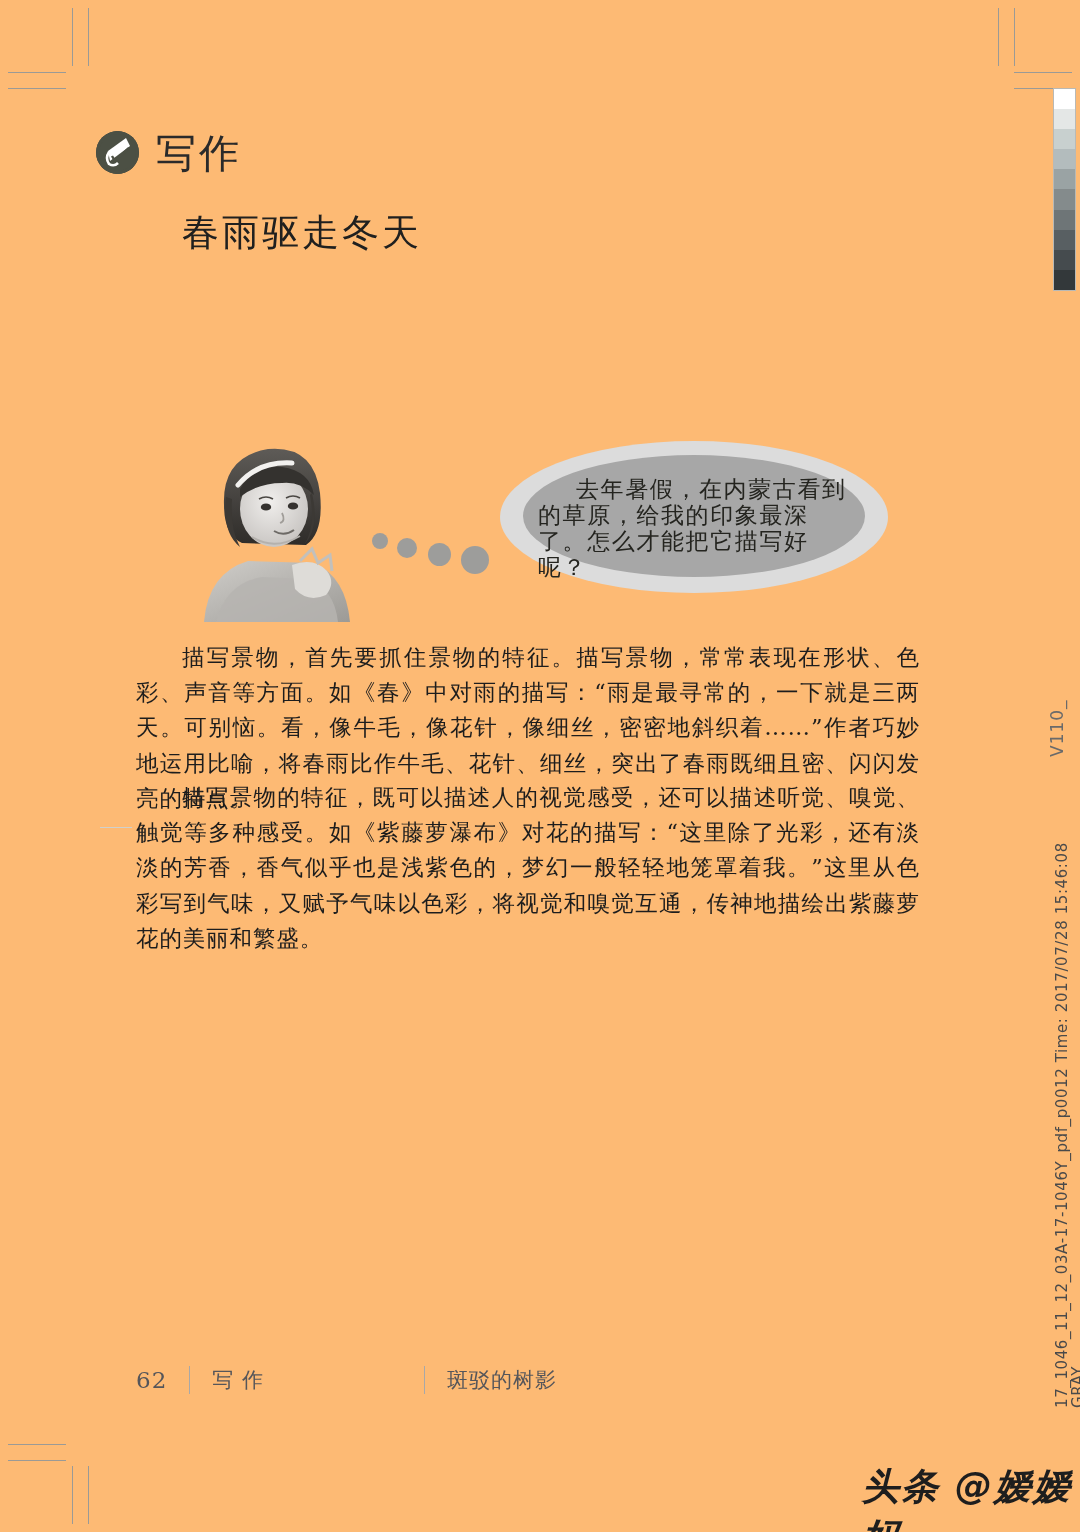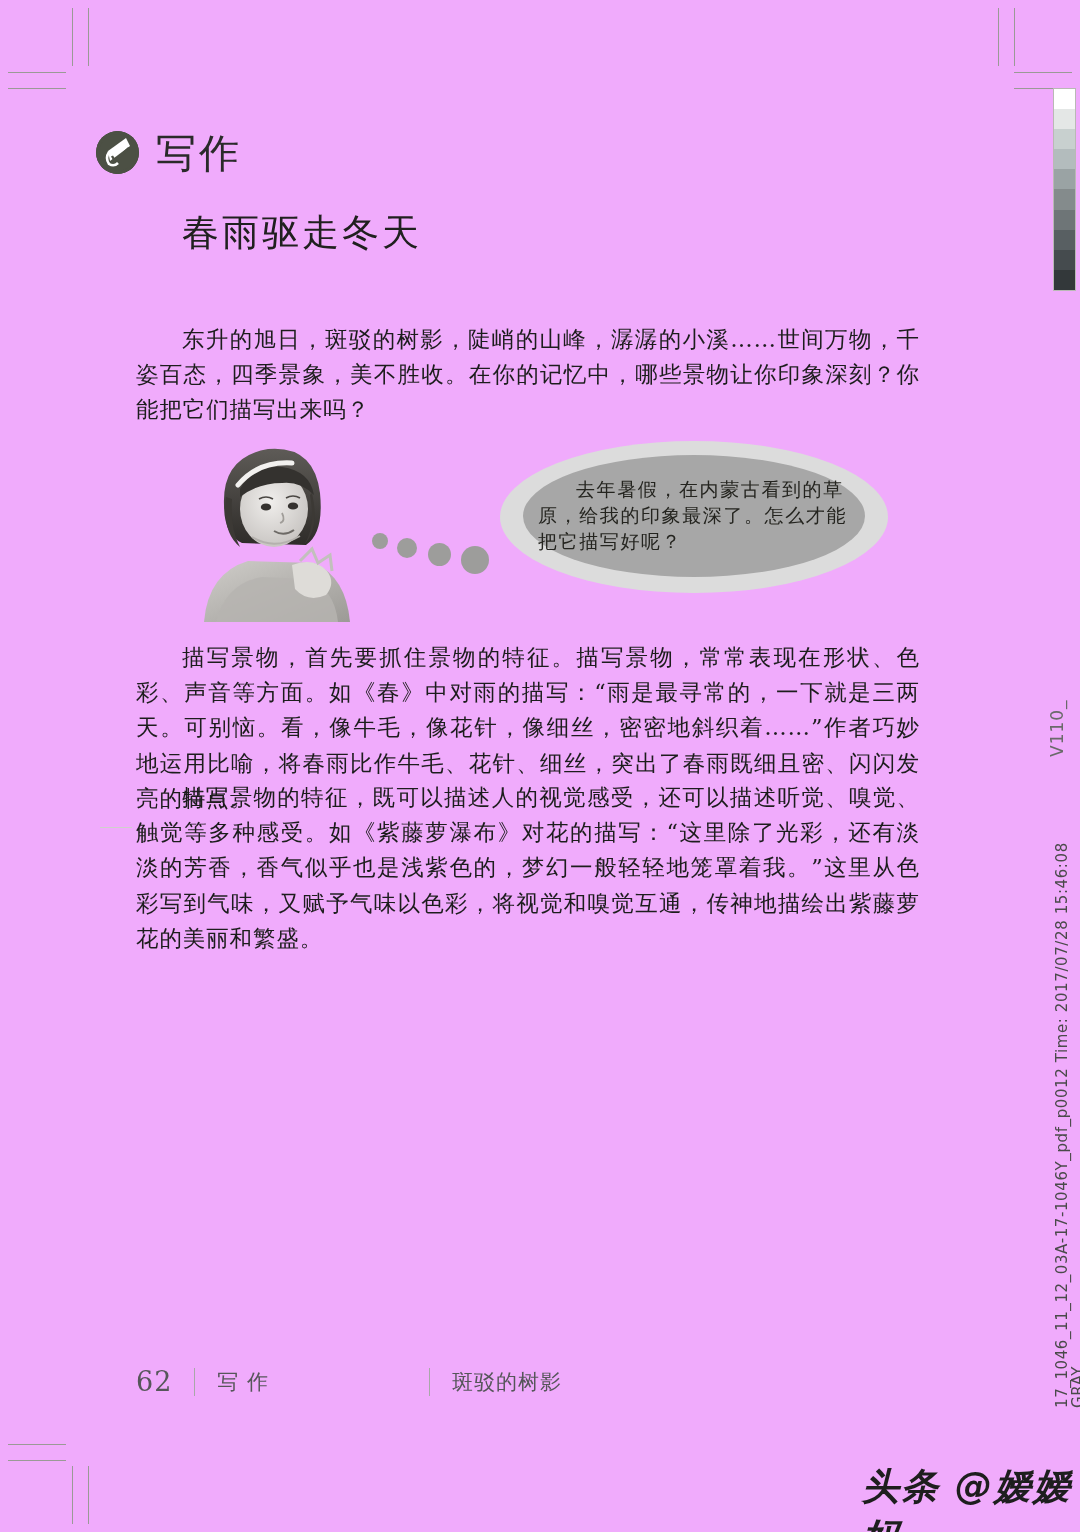--- a/index.html
+++ b/index.html
@@ -8,21 +8,21 @@
     padding: 0;
     background: #ffffff;
   }
   body {
     font-family: "DejaVu Serif", "Liberation Serif", serif;
   }
   #page {
     position: relative;
     width: 1080px;
     height: 1532px;
-    background: #f0abfc;
+    background: #fdba74;
     overflow: hidden;
   }
 
   
   .crop { position: absolute; background: #9a9a96; }
   .crop.h { height: 1px; width: 58px; }
   .crop.v { width: 1px; height: 58px; }
 
   
   #gray-strip {
@@ -130,21 +130,21 @@
     width: 342px;
     height: 122px;
     border-radius: 50%;
     background: #a7a7a7;
   }
   #bubble-text {
     position: absolute;
     left: 538px;
     top: 476px;
     width: 310px;
-    font-size: 19px;
+    font-size: 23px;
     line-height: 26px;
     color: #24241f;
     text-indent: 38px;
     letter-spacing: 1.6px;
     text-align: left;
     font-family: "DejaVu Serif", "Liberation Serif", serif;
   }
 
   
   #footer {
@@ -159,21 +159,21 @@
     font-family: "DejaVu Serif", "Liberation Serif", serif;
   }
   #footer .rule {
     width: 1px;
     height: 28px;
     background: #a8a8a8;
     margin: 0 22px;
     flex: none;
   }
   #footer .rule.wide { margin: 0 22px 0 160px; }
-  #page-number { font-size: 27px; }
+  #page-number { font-size: 23px; }
 
   
   .vmeta {
     position: absolute;
     transform-origin: 0 0;
     transform: rotate(-90deg);
     white-space: nowrap;
     color: #4a4a4a;
     font-family: "DejaVu Sans", "Liberation Sans", sans-serif;
   }
@@ -261,21 +261,20 @@
         <path d="M13 21 Q9 27 13 33 Q18 36 22 32" fill="none" stroke="#ffffff" stroke-width="2.6"></path>
         <path d="M16 25 L19 30 L33 17" fill="none" stroke="#4c5044" stroke-width="2.4"></path>
         <circle cx="21.5" cy="21.5" r="20" fill="none" stroke="#4c5044" stroke-width="3"></circle>
       </svg>
     </div>
     <div id="section-label">写作</div>
   </div>
 
   <div id="page-title">春雨驱走冬天</div>
 
-  <div class="body-par" id="par-intro">东升的旭日，斑驳的树影，陡峭的山峰，潺潺的小溪……世间万物，千姿百态，四季景象，美不胜收。在你的记忆中，哪些景物让你印象深刻？你能把它们描写出来吗？</div>
 
   <div id="illustration">
     <svg viewBox="0 0 190 185" aria-hidden="true">
       <defs>
         <radialGradient id="skinG" cx="45%" cy="40%" r="60%">
           <stop offset="0%" stop-color="#f0eeec"></stop>
           <stop offset="100%" stop-color="#c9c6c3"></stop>
         </radialGradient>
         <linearGradient id="hairG" x1="0" y1="0" x2="0" y2="1">
           <stop offset="0%" stop-color="#5e5b57"></stop>

